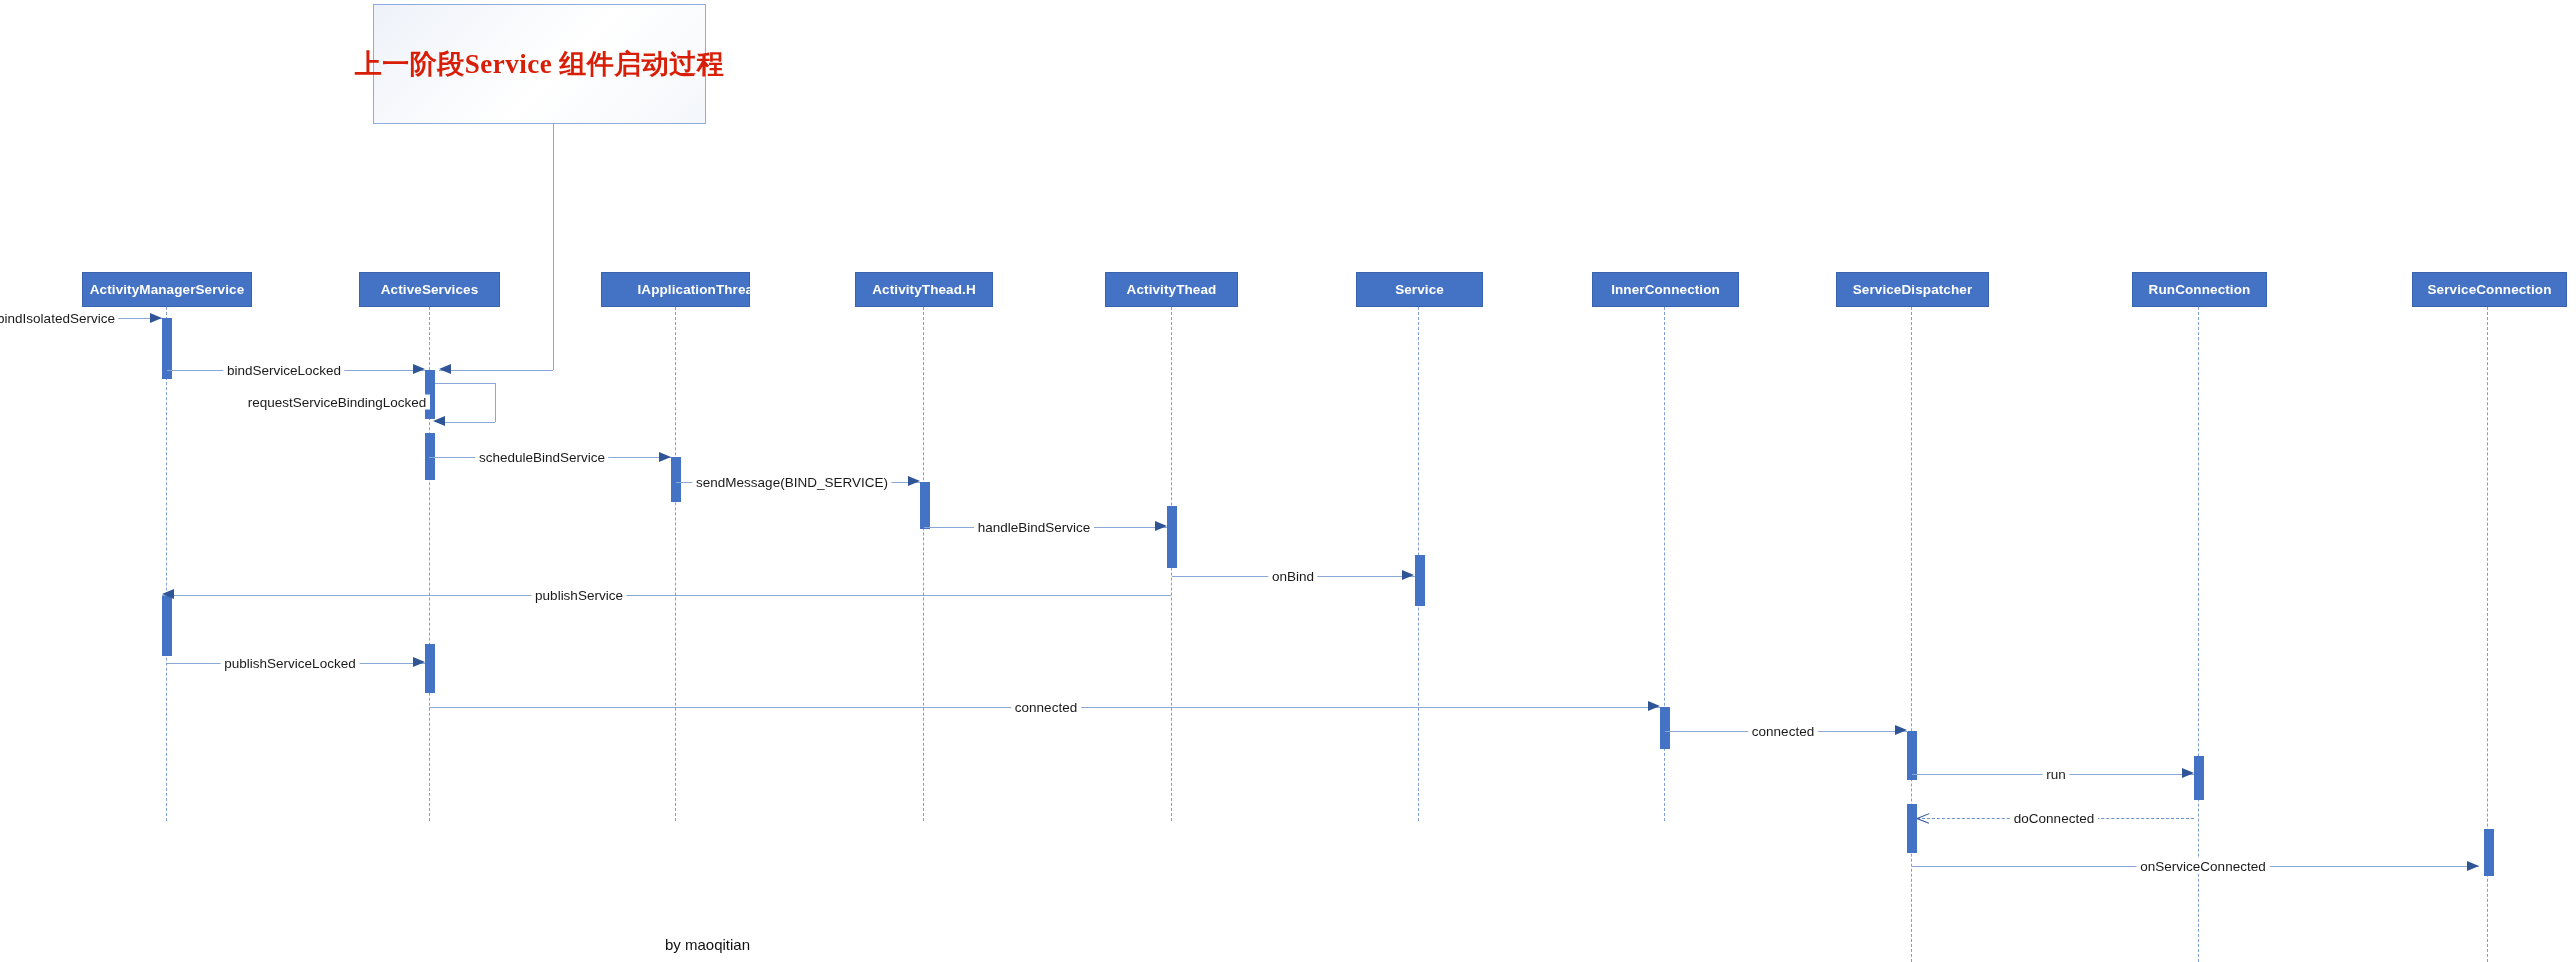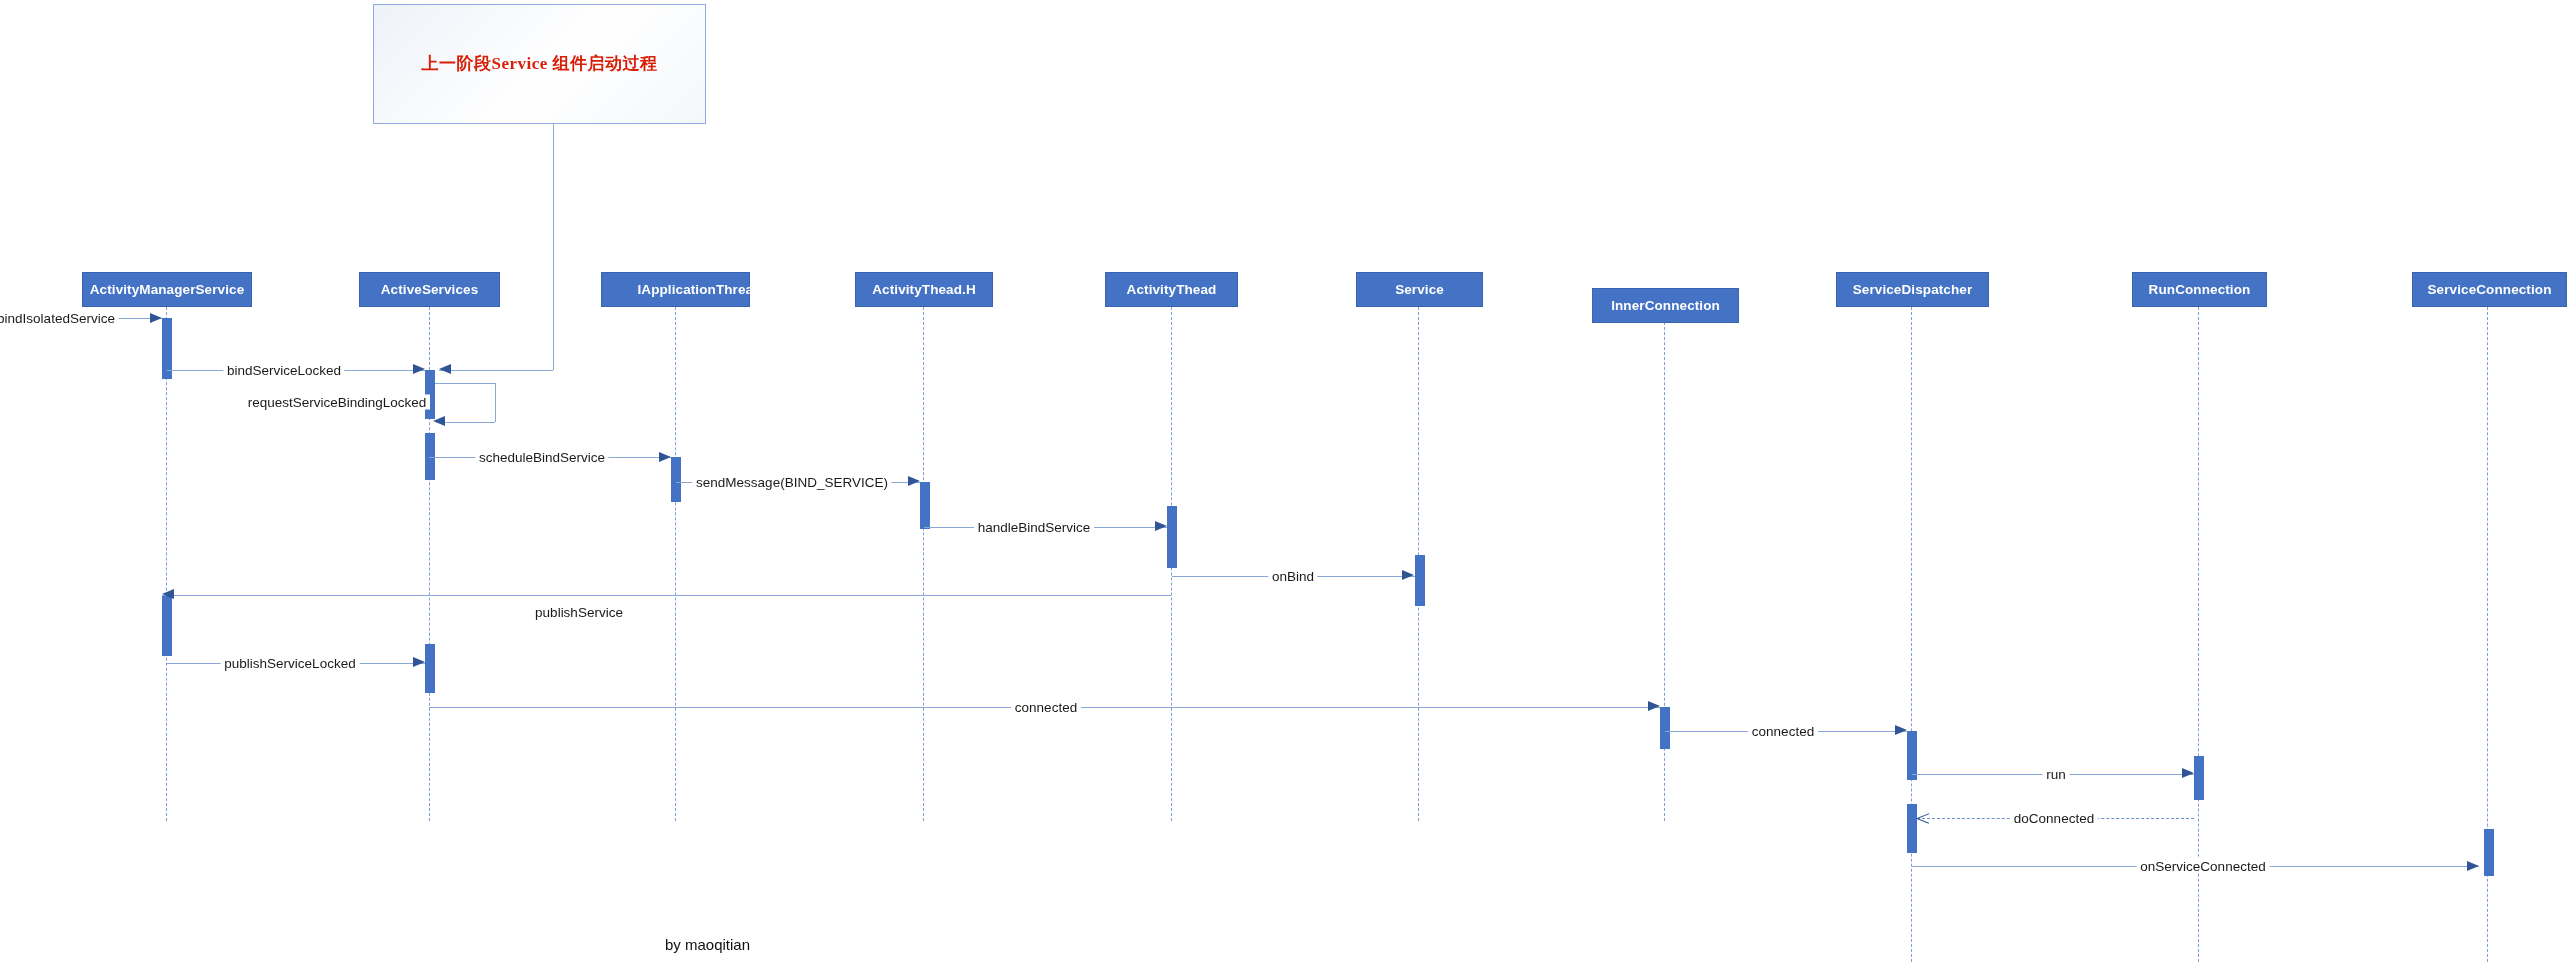--- a/index.html
+++ b/index.html
@@ -22,21 +22,21 @@
     box-sizing:border-box;
     border:0.9px solid #8faadc;
     background:linear-gradient(135deg,#eef2f9 0%,#ffffff 55%,#f4f7fb 100%);
     display:flex;
     align-items:center;
     justify-content:center;
   }
   .note-text{
     color:#d81e06;
     font-weight:bold;
-    font-size:17px;
+    font-size:27px;
     font-family:"Liberation Serif","DejaVu Serif",serif;
     letter-spacing:0.5px;
     white-space:nowrap;
   }
   
   .head{
     position:absolute;
     box-sizing:border-box;
     height:35px;
     background:#4472c4;
@@ -197,21 +197,21 @@
       <div class="arrow right" style="left: 908px; top: 476px;"></div>
       <div class="msg-label" style="left: 792px; top: 482px;">sendMessage(BIND_SERVICE)</div>
       <div class="msg-line" style="left: 924px; top: 527px; width: 243px;"></div>
       <div class="arrow right" style="left: 1155px; top: 521px;"></div>
       <div class="msg-label" style="left: 1034px; top: 527px;">handleBindService</div>
       <div class="msg-line" style="left: 1172px; top: 576px; width: 243px;"></div>
       <div class="arrow right" style="left: 1402px; top: 570px;"></div>
       <div class="msg-label" style="left: 1293px; top: 576px;">onBind</div>
       <div class="msg-line" style="left: 162px; top: 595px; width: 1009px;"></div>
       <div class="arrow left" style="left: 162px; top: 589px;"></div>
-      <div class="msg-label" style="left: 579px; top: 612px;">publishService</div>
+      <div class="msg-label" style="left: 579px; top: 595px;">publishService</div>
       <div class="msg-line" style="left: 167px; top: 663px; width: 258px;"></div>
       <div class="arrow right" style="left: 413px; top: 657px;"></div>
       <div class="msg-label" style="left: 290px; top: 663px;">publishServiceLocked</div>
       <div class="msg-line" style="left: 429px; top: 707px; width: 1231px;"></div>
       <div class="arrow right" style="left: 1648px; top: 701px;"></div>
       <div class="msg-label" style="left: 1046px; top: 707px;">connected</div>
       <div class="msg-line" style="left: 1665px; top: 731px; width: 243px;"></div>
       <div class="arrow right" style="left: 1895px; top: 725px;"></div>
       <div class="msg-label" style="left: 1783px; top: 731px;">connected</div>
       <div class="msg-line" style="left: 1912px; top: 774px; width: 282px;"></div>
@@ -239,21 +239,21 @@
       </div>
       <div class="head" style="left: 855px; top: 272px; width: 138px;">
         <span>ActivityThead.H</span>
       </div>
       <div class="head" style="left: 1105px; top: 272px; width: 133px;">
         <span>ActivityThead</span>
       </div>
       <div class="head" style="left: 1356px; top: 272px; width: 127px;">
         <span>Service</span>
       </div>
-      <div class="head" style="left: 1592px; top: 288px; width: 147px;">
+      <div class="head" style="left: 1592px; top: 272px; width: 147px;">
         <span>InnerConnection</span>
       </div>
       <div class="head" style="left: 1836px; top: 272px; width: 153px;">
         <span>ServiceDispatcher</span>
       </div>
       <div class="head" style="left: 2132px; top: 272px; width: 135px;">
         <span>RunConnection</span>
       </div>
       <div class="head" style="left: 2412px; top: 272px; width: 155px;">
         <span>ServiceConnection</span>

